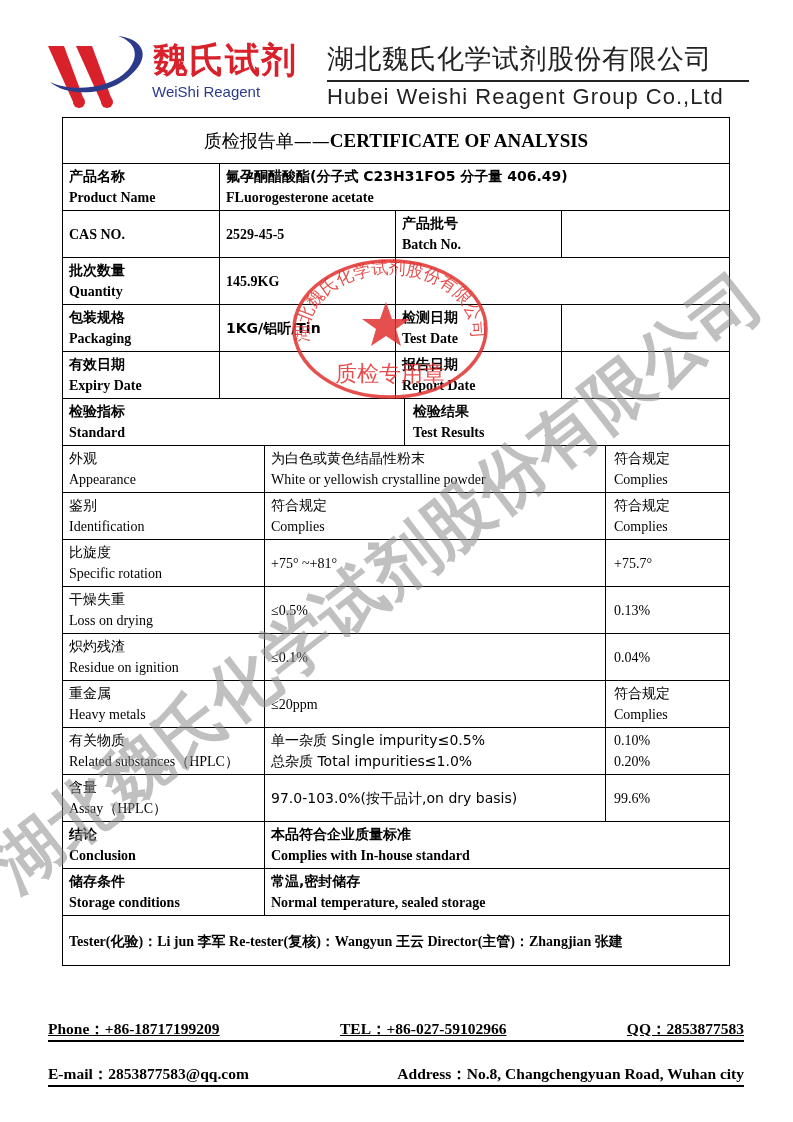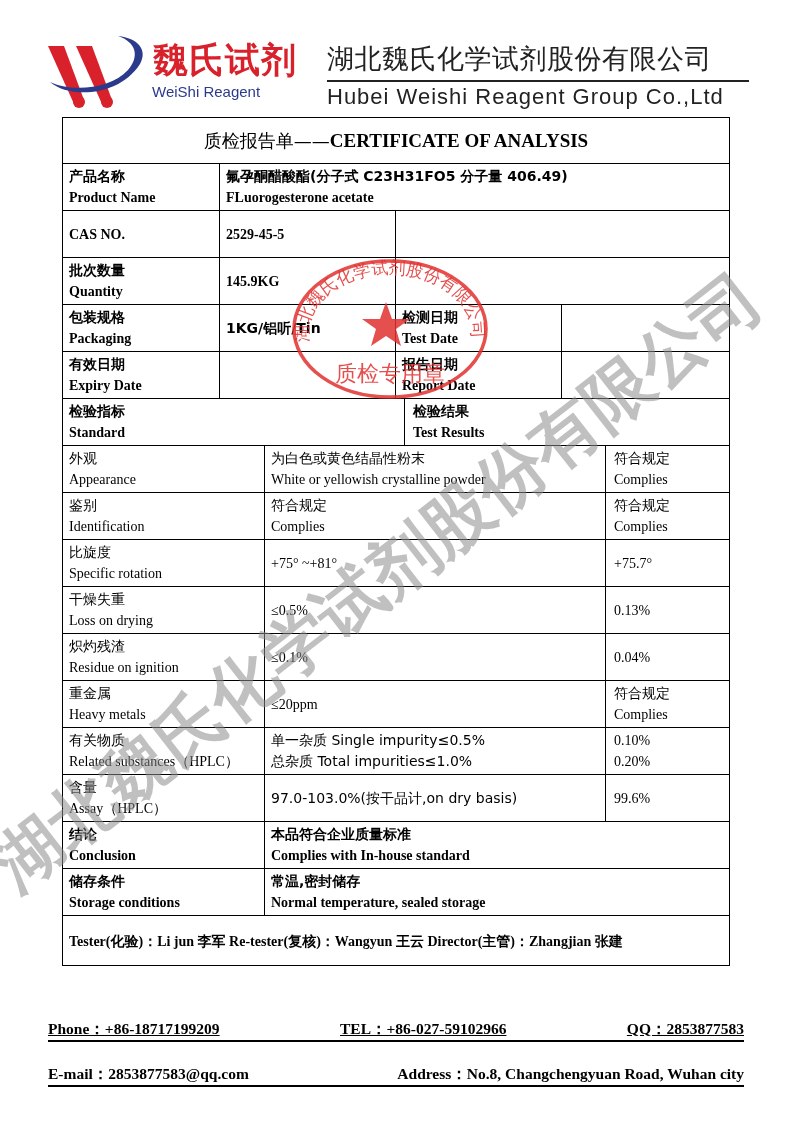--- a/index.html
+++ b/index.html
@@ -87,20 +87,24 @@
     </div>
   </div>
 
   <div class="row h47">
     <div class="cell u1">
         <span class="bold">CAS NO.</span>
       </div>
     <div class="cell u2">
         <span class="bold">2529-45-5</span>
       </div>
+    <div class="cell u3">
+      <span class="cn-b">产品批号</span>
+      <span class="bold">Batch No.</span>
+    </div>
     <div class="cell u4">
         <span class="bold"></span>
       </div>
   </div>
 
   <div class="row h47">
     <div class="cell u1">
       <span class="cn-b">批次数量</span>
       <span class="bold">Quantity</span>
     </div>

